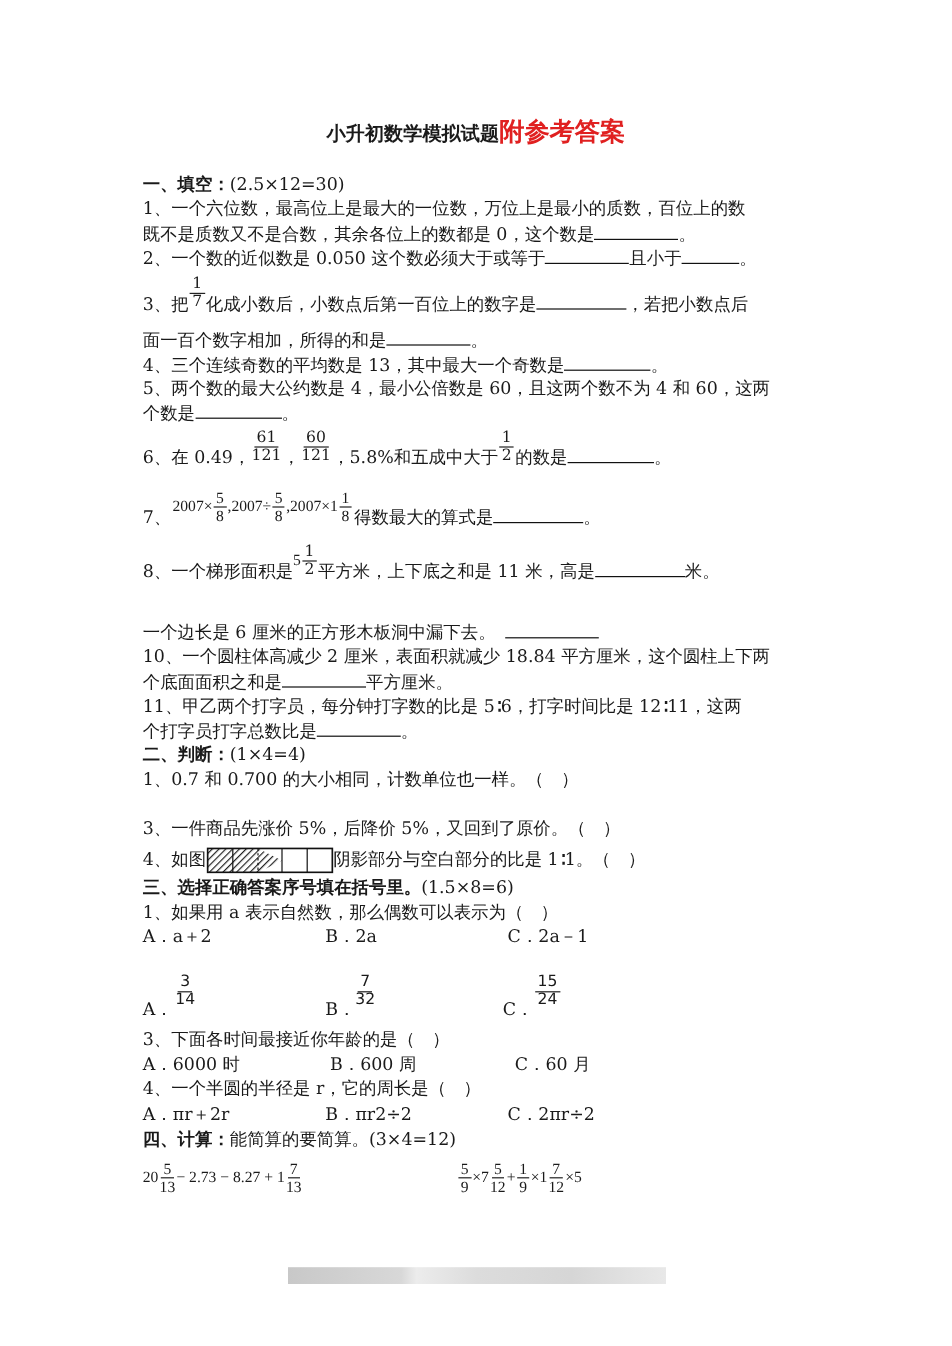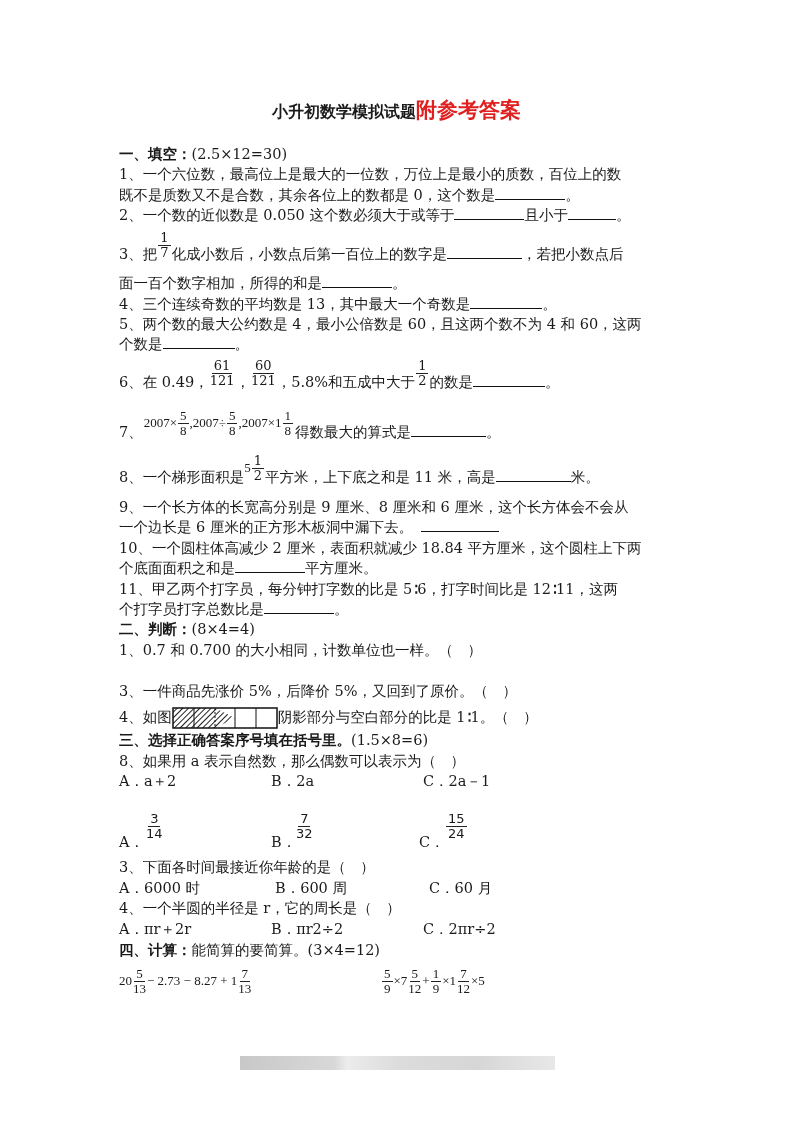--- a/index.html
+++ b/index.html
@@ -86,35 +86,34 @@
           <span>8</span>
         </span>
       </span><span>得数最大的算式是</span><span class="blank" style="width:75px"></span><span>。</span>
   </div>
   <div class="line" style="top:455px;line-height:44px">
     <span>8、一个梯形面积是</span><span class="math" style="position:relative;top:-10px">5</span><span class="frac tall">
         <span class="num">1</span>
         <span>2</span>
       </span><span>平方米，上下底之和是 11 米，高是</span><span class="blank" style="width:75px"></span><span>米。</span>
   </div>
-  <div class="line" style="top:497px">9、一个长方体的长宽高分别是 9 厘米、8 厘米和 6 厘米，这个长方体会不会从</div>
   <div class="line" style="top:517px">
     <span>一个边长是 6 厘米的正方形木板洞中漏下去。</span><span class="blank" style="width:78px;margin-left:8px"></span>
   </div>
   <div class="line" style="top:538px">10、一个圆柱体高减少 2 厘米，表面积就减少 18.84 平方厘米，这个圆柱上下两</div>
   <div class="line" style="top:558px">
     <span>个底面面积之和是</span><span class="blank" style="width:70px"></span><span>平方厘米。</span>
   </div>
   <div class="line" style="top:579px">11、甲乙两个打字员，每分钟打字数的比是 5∶6，打字时间比是 12∶11，这两</div>
   <div class="line" style="top:599px">
     <span>个打字员打字总数比是</span><span class="blank" style="width:70px"></span><span>。</span>
   </div>
 
   <div class="line" style="top:619px">
-    <span class="h">二、判断：</span><span>(8×4=4)</span>
+    <span class="h">二、判断：</span><span>(1×4=4)</span>
   </div>
   <div class="line" style="top:640px">1、0.7 和 0.700 的大小相同，计数单位也一样。（　）</div>
   <div class="line" style="top:681px">3、一件商品先涨价 5%，后降价 5%，又回到了原价。（　）</div>
   <div class="line" style="top:705px;line-height:24px">
     <span>4、如图</span><svg class="fig" width="106" height="22" viewBox="0 0 106 22">
       <defs>
           <pattern id="hatch" width="4" height="4" patternUnits="userSpaceOnUse" patternTransform="rotate(45)">
             <line x1="0" y1="0" x2="0" y2="4" stroke="#222" stroke-width="2"></line>
           </pattern>
         </defs>
@@ -124,21 +123,21 @@
       <line x1="22" y1="1" x2="22" y2="21" stroke="#111"></line>
       <line x1="43" y1="1" x2="43" y2="21" stroke="#111" stroke-dasharray="2,2"></line>
       <line x1="63" y1="1" x2="63" y2="21" stroke="#111"></line>
       <line x1="84" y1="1" x2="84" y2="21" stroke="#111"></line>
     </svg><span>阴影部分与空白部分的比是 1∶1。（　）</span>
   </div>
 
   <div class="line" style="top:730px">
     <span class="h">三、选择正确答案序号填在括号里。</span><span>(1.5×8=6)</span>
   </div>
-  <div class="line" style="top:751px">8、如果用 a 表示自然数，那么偶数可以表示为（　）</div>
+  <div class="line" style="top:751px">1、如果用 a 表示自然数，那么偶数可以表示为（　）</div>
   <div class="line" style="top:771px;width:500px">
     <span style="position:absolute;left:0">A．a＋2</span>
     <span style="position:absolute;left:152px">B．2a</span>
     <span style="position:absolute;left:304px">C．2a－1</span>
   </div>
   <div class="line" style="top:810px;width:500px;height:44px">
     <span style="position:absolute;left:0;top:22px"><span>A．</span></span>
     <span class="frac" style="position:absolute;left:26px;top:2px;font-family:'DejaVu Sans',sans-serif">
         <span class="num">3</span>
         <span>14</span>

